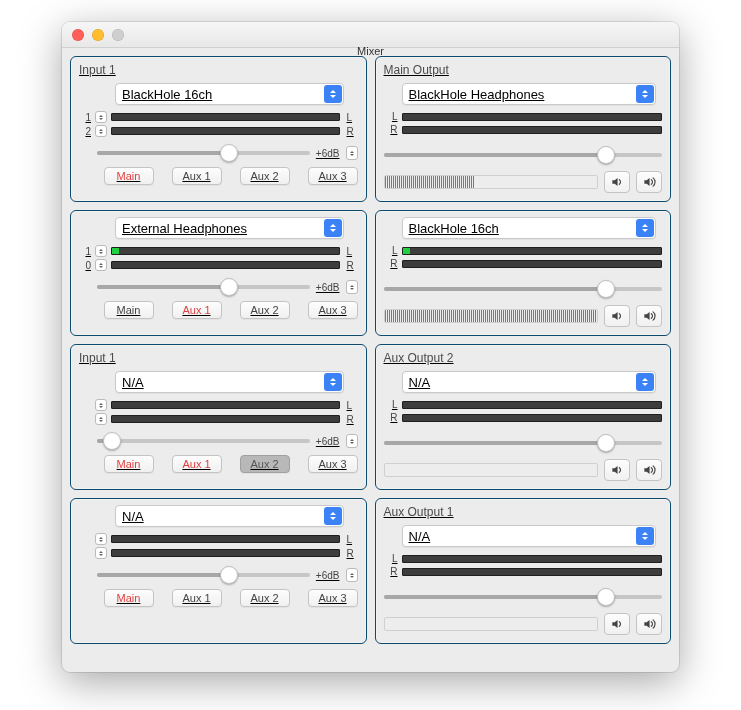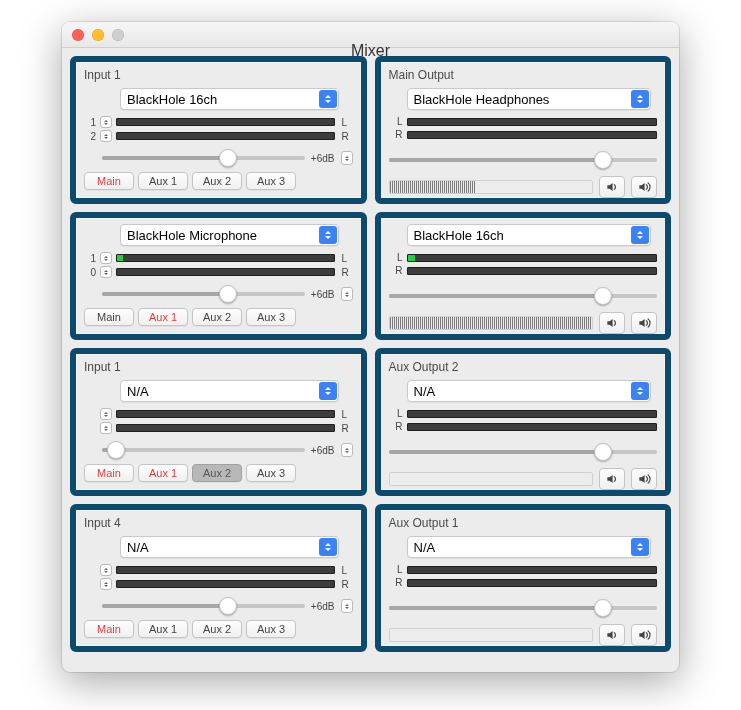--- a/index.html
+++ b/index.html
@@ -25,33 +25,34 @@
     height: 26px;
     background: linear-gradient(#f6f6f6,#e8e8e8);
     border-bottom: 1px solid #d0d0d0;
     display: flex;
     align-items: center;
     position: relative;
   }
   .traffic { display:flex; gap:8px; padding-left:10px; }
   .tbtn { width:12px; height:12px; border-radius:50%; box-shadow: inset 0 0 0 0.5px rgba(0,0,0,0.15); }
   .tbtn.r{background:#ff5f57;} .tbtn.y{background:#febc2e;} .tbtn.g{background:#cfcfcf;}
-  .title { position:absolute; left:0; right:0; text-align:center; font-size:16px; color:#333; pointer-events:none;margin-top:33px;}
+  .title { position:absolute; left:0; right:0; text-align:center; font-size:11px; color:#333; pointer-events:none;margin-top:33px;}
   .content {
     padding: 8px;
     display: grid;
     grid-template-columns: 1fr 1fr;
     gap: 8px;
   }
   .panel {
     background: #ececec;
-    border: 6px solid #0c4a6e;
+    border: 1px solid #0c4a6e;
     border-radius: 6px;
-    padding: 6px 8px 0 8px;
+    padding: 6px 8px 8px 8px;
     box-shadow: 0 0 0 1px rgba(255,255,255,0.4) inset;
+    text-decoration: underline;
   }
   .panel-title {
     font-size: 12px; color:#4a4a4a;
     margin-bottom:6px;
   }
   .device-select {
     height: 22px;
     background: #fff;
     border: 1px solid #c9c9c9;
     border-radius: 4px;
@@ -113,21 +114,21 @@
     background:#fff; border-radius:50%;
     border:1px solid #c0c0c0;
     box-shadow:0 1px 2px rgba(0,0,0,0.3);
     transform:translate(-50%,-50%);
   }
   .db-label{font-size:10px;color:#444;}
   .db-stepper{width:12px;height:14px;border:1px solid #bbb;border-radius:3px;background:#fff;display:flex;flex-direction:column;justify-content:center;align-items:center;}
   .db-stepper::before,.db-stepper::after{content:"";width:0;height:0;border-left:2.5px solid transparent;border-right:2.5px solid transparent;}
   .db-stepper::before{border-bottom:2.5px solid #666;margin-bottom:1px;}
   .db-stepper::after{border-top:2.5px solid #666;}
-  .routing { display:flex; gap:4px; margin-top:6px;}
+  .routing { display:flex; gap:18px; justify-content:flex-end; margin-top:6px;}
   .rbtn{
     min-width:50px; height:18px;
     background:linear-gradient(#fdfdfd,#f0f0f0);
     border:1px solid #c4c4c4; border-radius:4px;
     font-size:11px; color:#444;
     display:flex; align-items:center; justify-content:center;
     box-shadow:0 1px 0 rgba(0,0,0,0.04);
   }
   .rbtn.active{ color:#e04040;}
   .rbtn.pressed{ background:#b8b8b8; color:#555; border-color:#a0a0a0;}
@@ -258,21 +259,21 @@
             <svg viewBox="0 0 24 24" fill="none" stroke="#444" stroke-width="2" stroke-linecap="round" stroke-linejoin="round">
     <polygon points="4,9 8,9 13,5 13,19 8,15 4,15" fill="#444" stroke="none"></polygon>
     <path d="M16 8 a5 5 0 0 1 0 8"></path>
     <path d="M19 5 a9 9 0 0 1 0 14"></path>
   </svg>
           </div>
     </div>
   </div>
       <div class="panel in">
     <div class="device-select">
-      <span>BlackHole Microphone</span>
+      <span>External Headphones</span>
       <div class="arrow"></div>
     </div>
     <div class="channels">
       <div class="meter-row">
         <span class="ch-label">1</span>
         <div class="stepper"></div>
         <div class="meter">
               <div class="fill" style="width:3%"></div>
             </div>
         <span class="lr-label">L</span>
@@ -439,21 +440,20 @@
       <div class="iconbtn">
             <svg viewBox="0 0 24 24" fill="none" stroke="#444" stroke-width="2" stroke-linecap="round" stroke-linejoin="round">
     <polygon points="4,9 8,9 13,5 13,19 8,15 4,15" fill="#444" stroke="none"></polygon>
     <path d="M16 8 a5 5 0 0 1 0 8"></path>
     <path d="M19 5 a9 9 0 0 1 0 14"></path>
   </svg>
           </div>
     </div>
   </div>
       <div class="panel in">
-    <div class="panel-title">Input 4</div>
     <div class="device-select">
       <span>N/A</span>
       <div class="arrow"></div>
     </div>
     <div class="channels">
       <div class="meter-row">
         <span class="ch-label"></span>
         <div class="stepper"></div>
         <div class="meter">
               <div class="fill" style="width:0%"></div>

